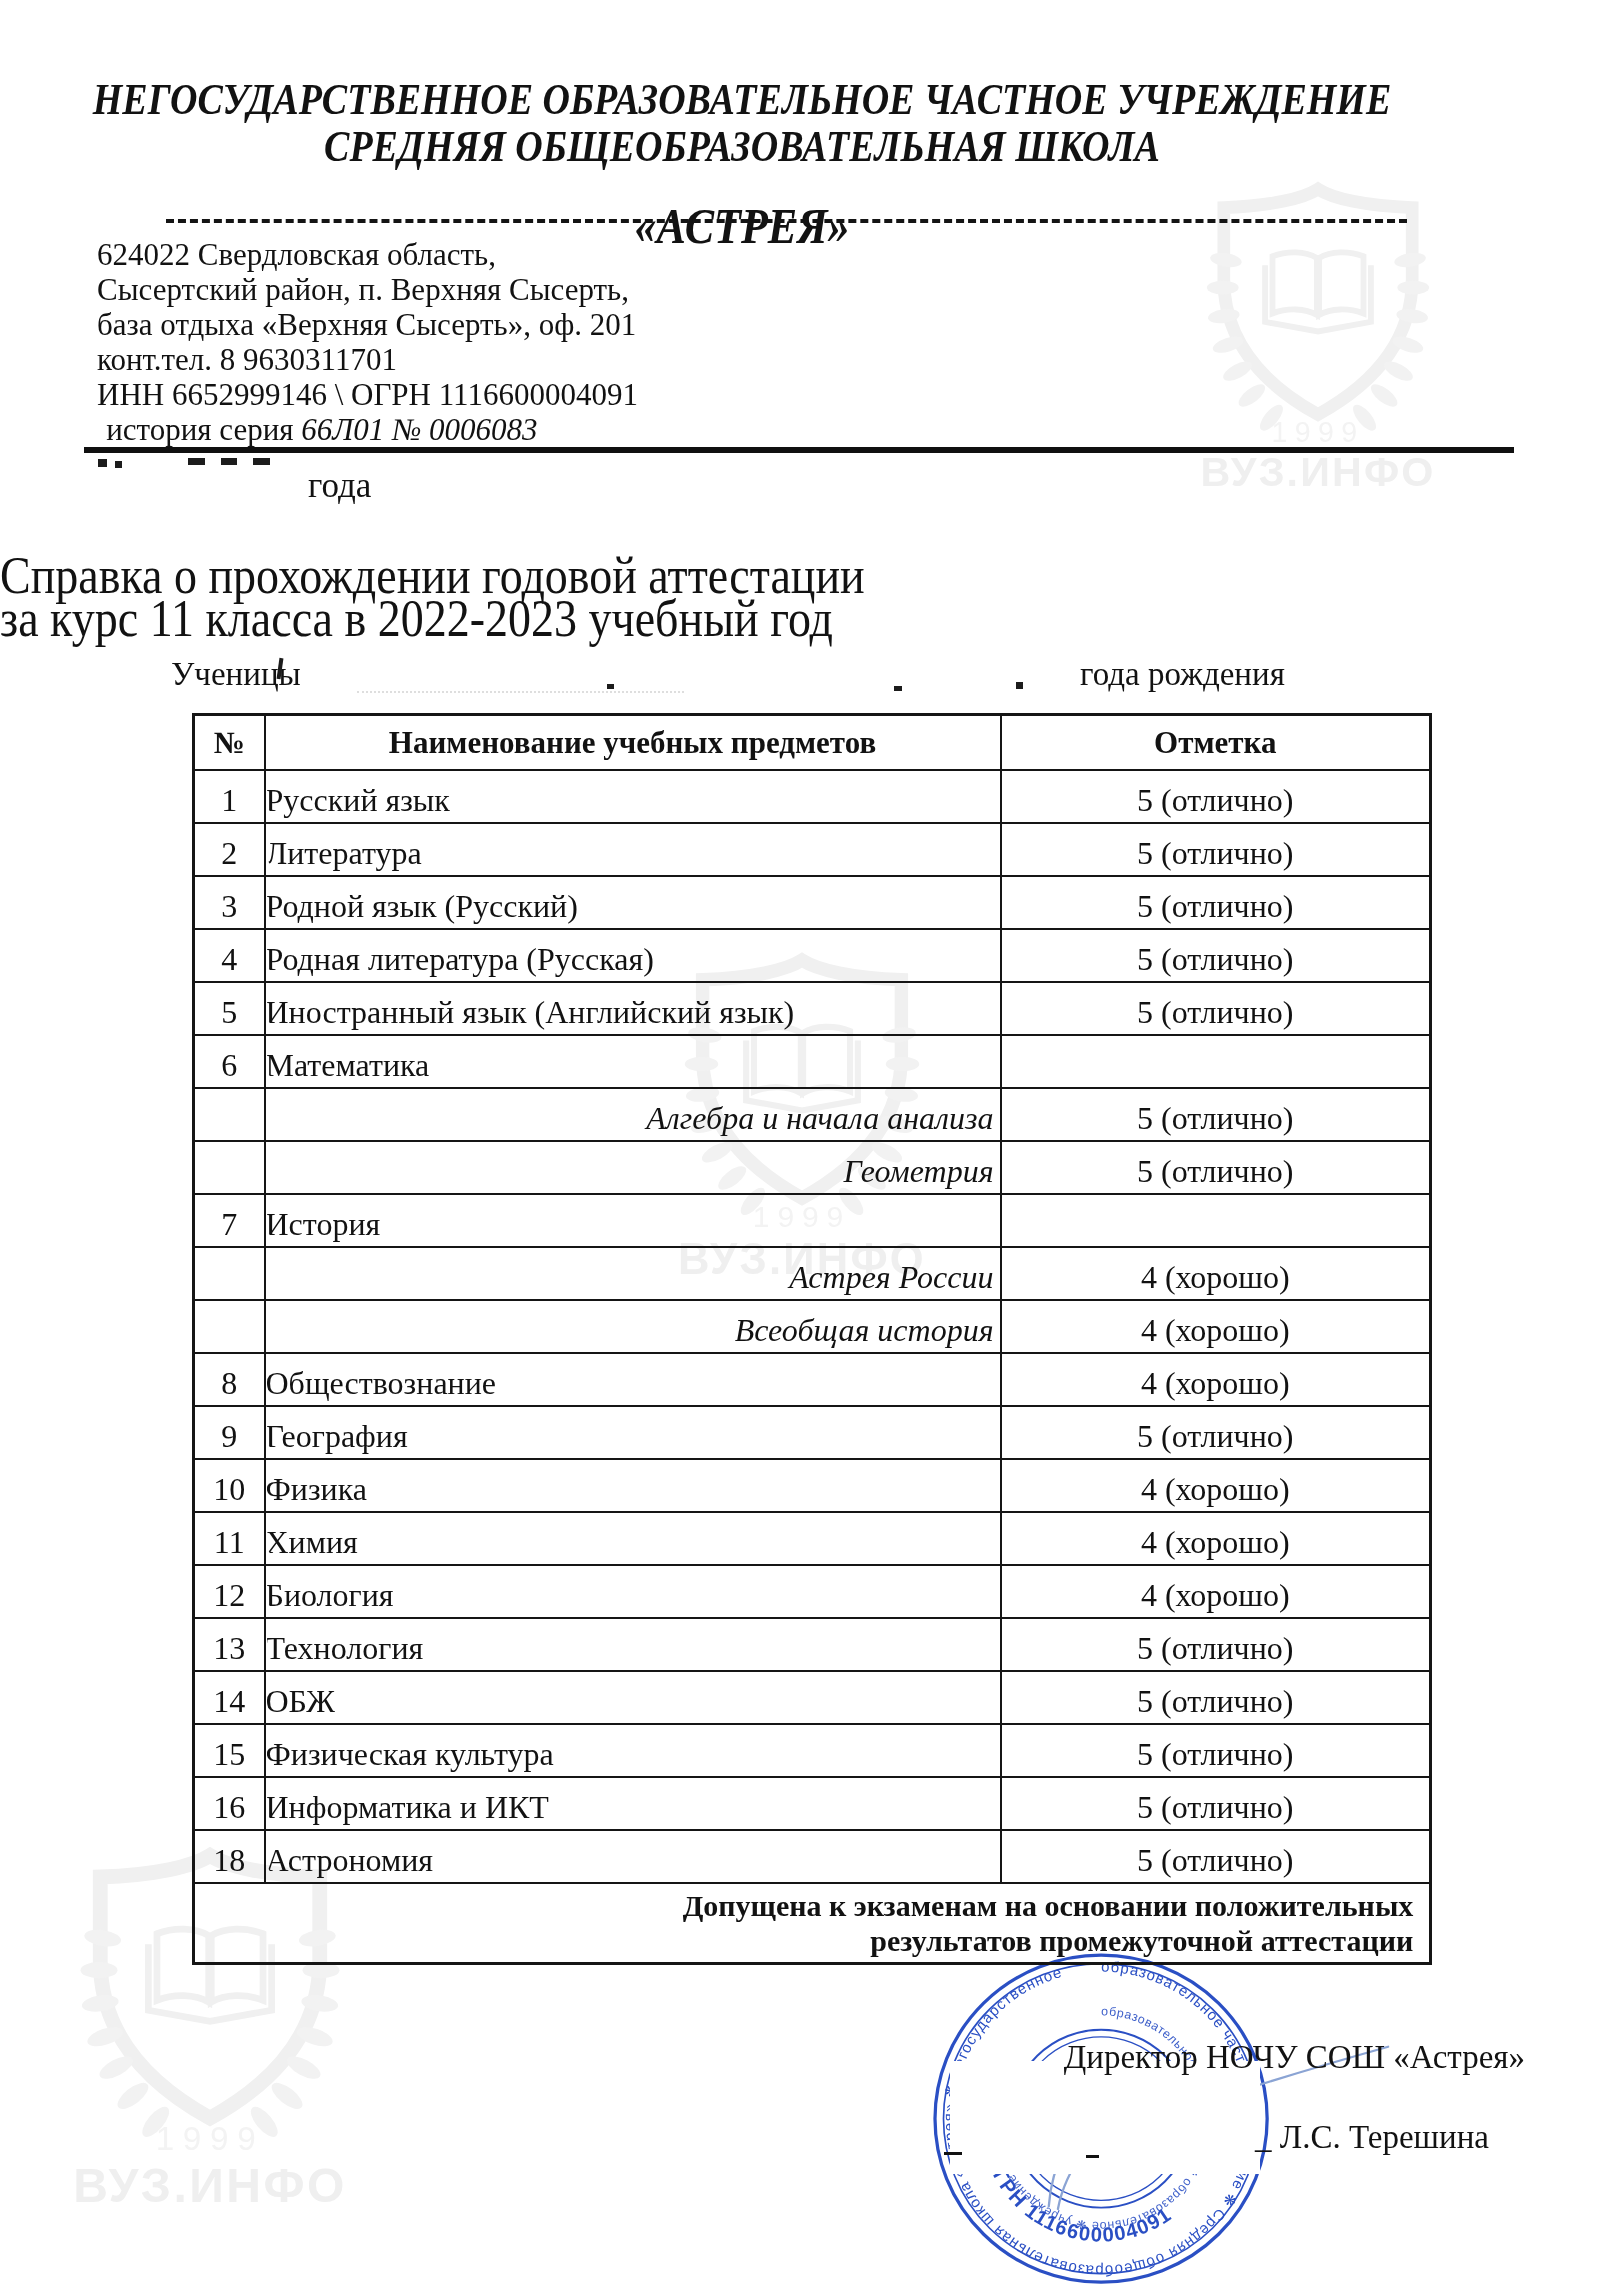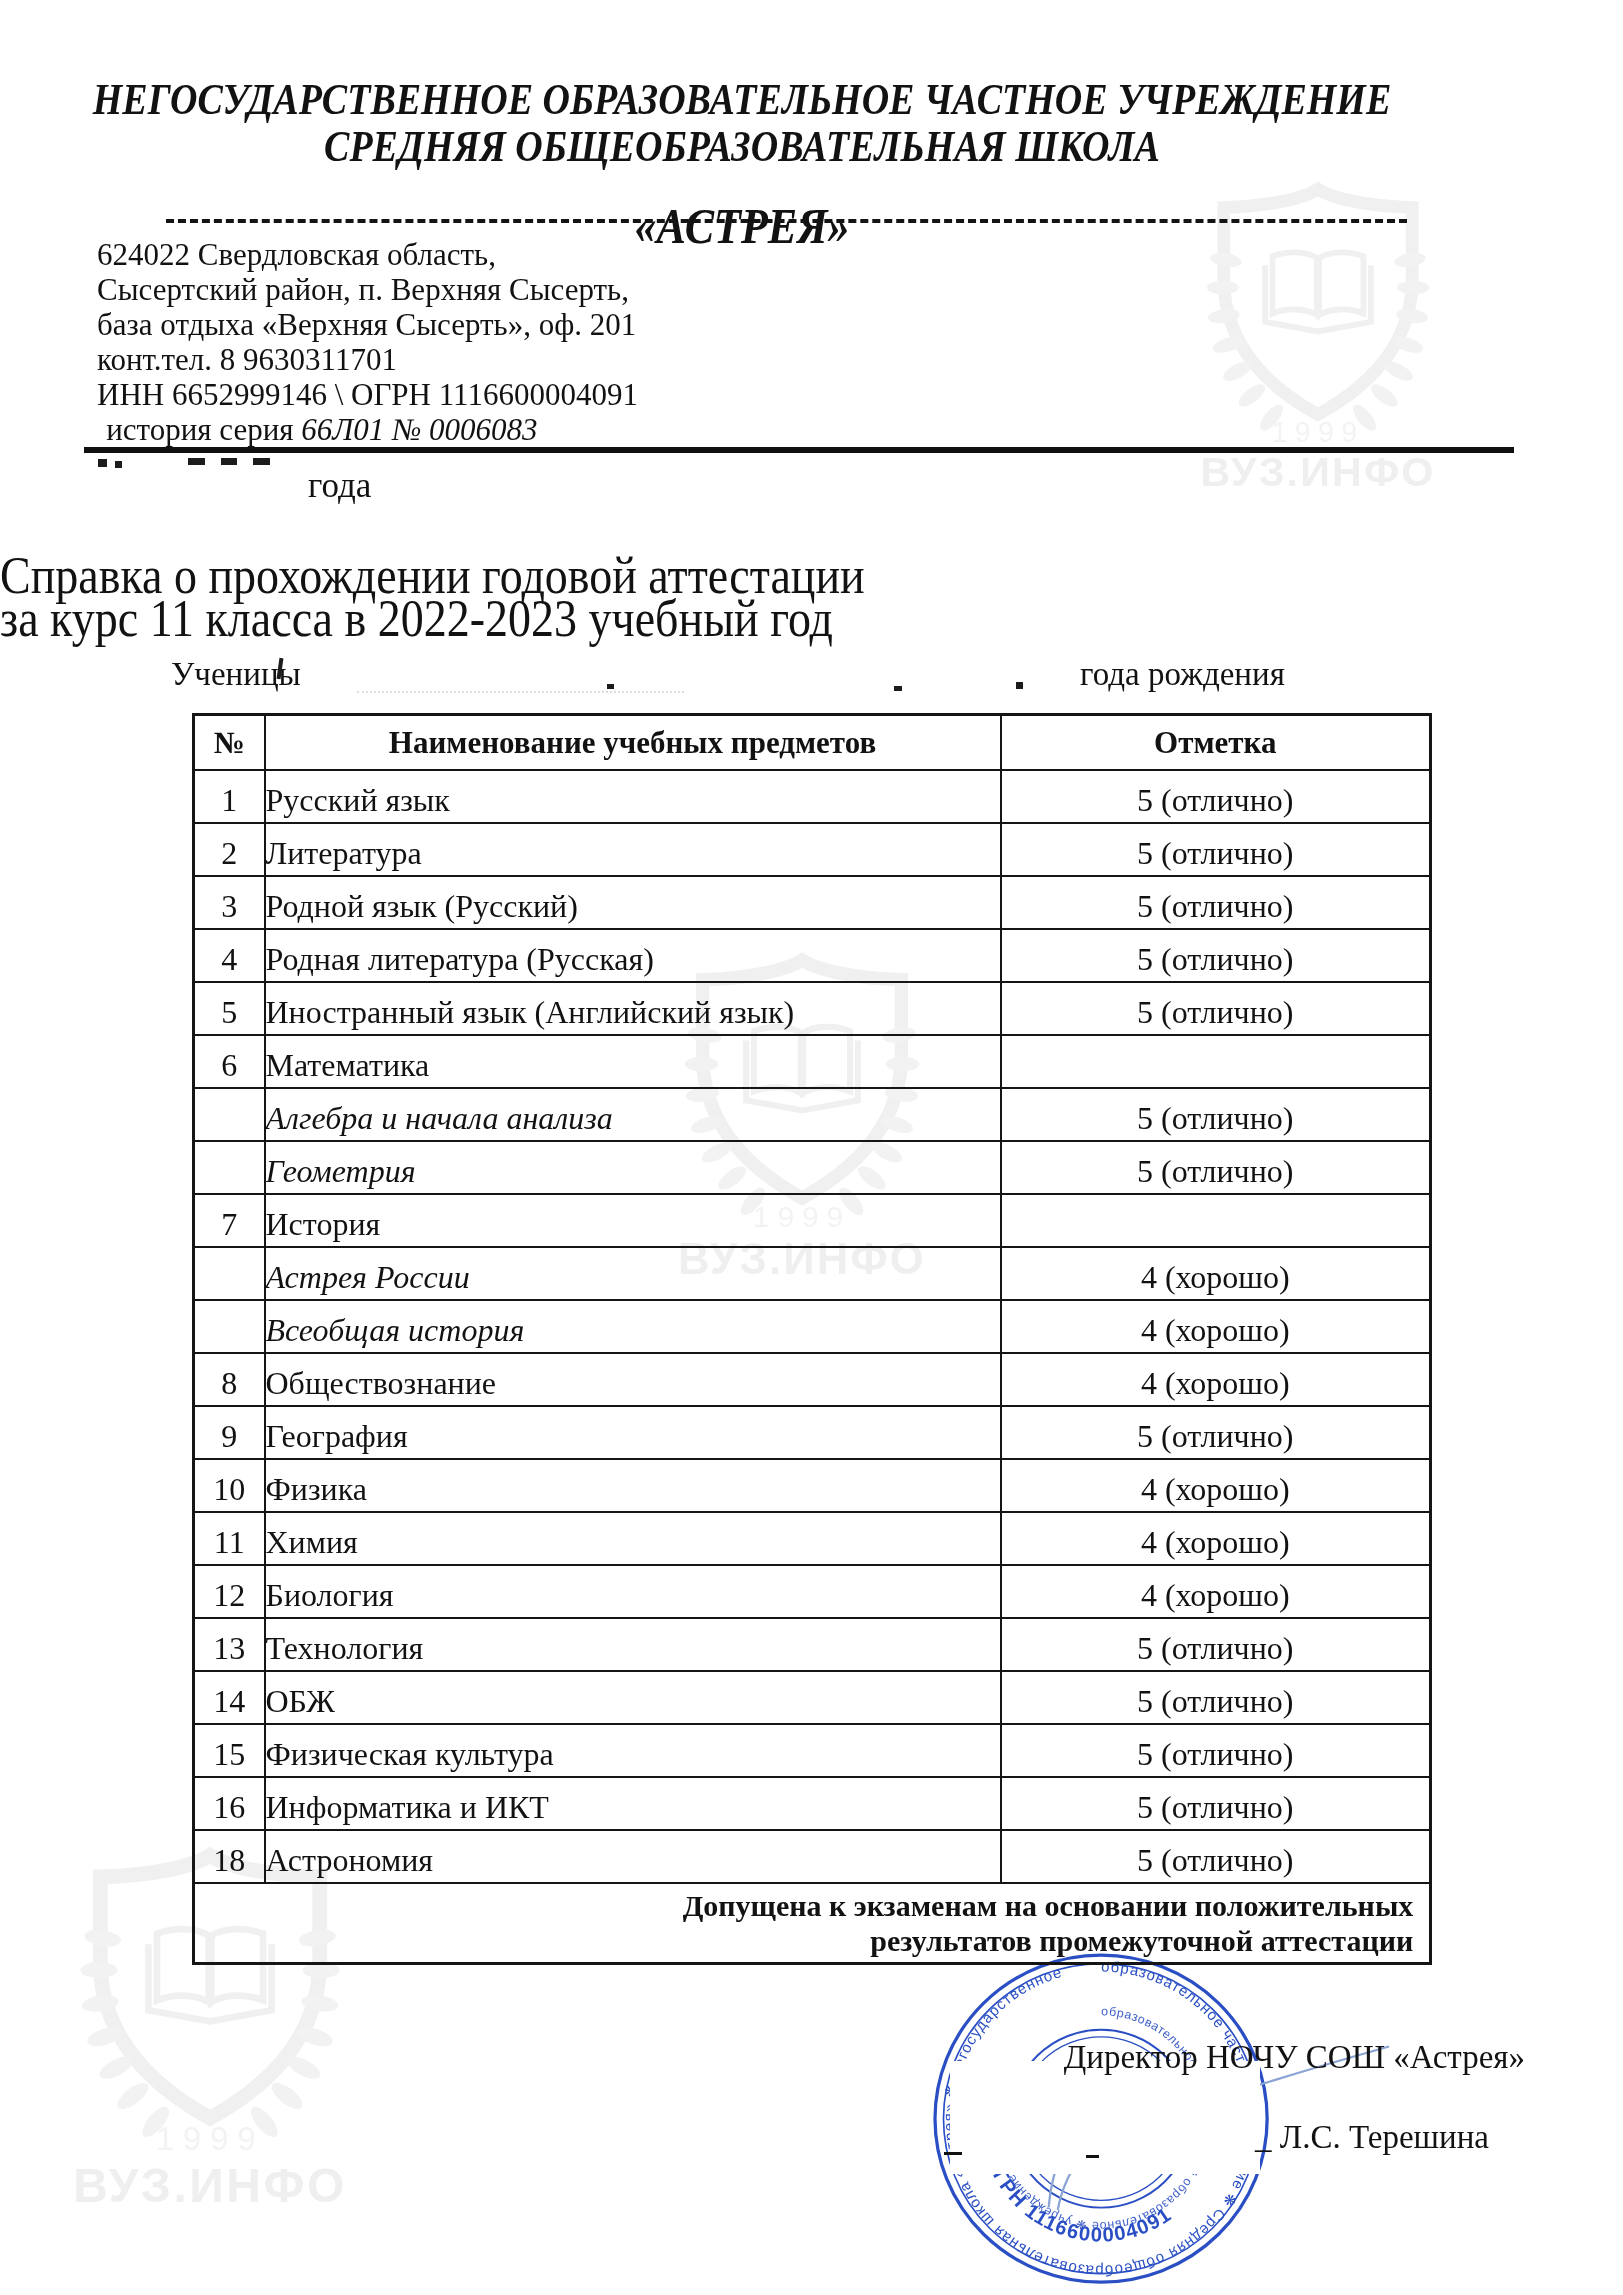--- a/index.html
+++ b/index.html
@@ -36,22 +36,22 @@
   table.grades{
     position:absolute;left:192px;top:713px;width:1240px;border-collapse:collapse;table-layout:fixed;
     z-index:3;background:transparent;
   }
   table.grades{border:3.9px solid #151515;}
   table.grades td{border:2.6px solid #151515;font-size:32px;line-height:1;vertical-align:bottom;padding:0 0 5.2px 0;overflow:hidden;}
   table.grades tr{height:53px;}
   table.grades tr.hrow{height:55px;}
   table.grades tr.frow{height:81px;}
   td.c-num{text-align:center;}
-  td.c-sub{text-align:left;padding-left:17px;}
-  td.c-sub.sub{font-style:italic;text-align:left;padding-right:27px;}
+  td.c-sub{text-align:left;padding-left:17px;border-radius:22px;}
+  td.c-sub.sub{font-style:italic;text-align:right;padding-right:6px;}
   td.c-mark{text-align:center;}
   tr.hrow td{font-weight:bold;text-align:center;vertical-align:middle;font-size:31px;padding-bottom:0;}
   tr.frow td{font-weight:bold;text-align:right;vertical-align:middle;font-size:30px;line-height:35px;padding:0 15.7px 0 0;}
   
   .stamp{position:absolute;left:929px;top:1950px;width:471px;height:340px;z-index:1;overflow:visible;}
   .ring-text{font-family:"Liberation Sans","DejaVu Sans",sans-serif;font-size:23px;letter-spacing:1.5px;}
   .ring-text2{font-family:"Liberation Sans","DejaVu Sans",sans-serif;font-size:19px;letter-spacing:1px;opacity:.9;}
   .ogrn-text{font-family:"Liberation Sans","DejaVu Sans",sans-serif;font-size:31px;font-weight:bold;letter-spacing:2px;}
   .whitebox{position:absolute;left:950px;top:2061px;width:310px;height:113px;background:#ffffff;z-index:2;}
   .director{position:absolute;right:98px;top:2039px;font-size:33px;z-index:5;white-space:nowrap;}

